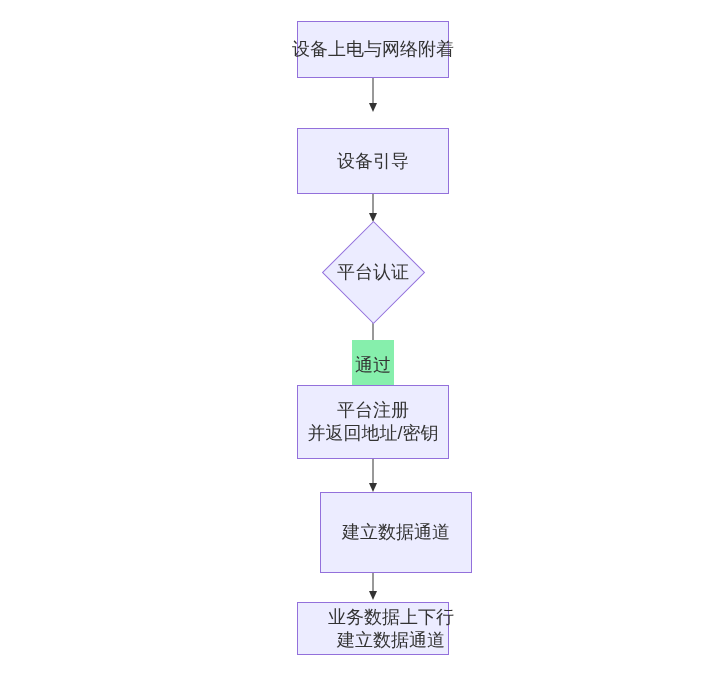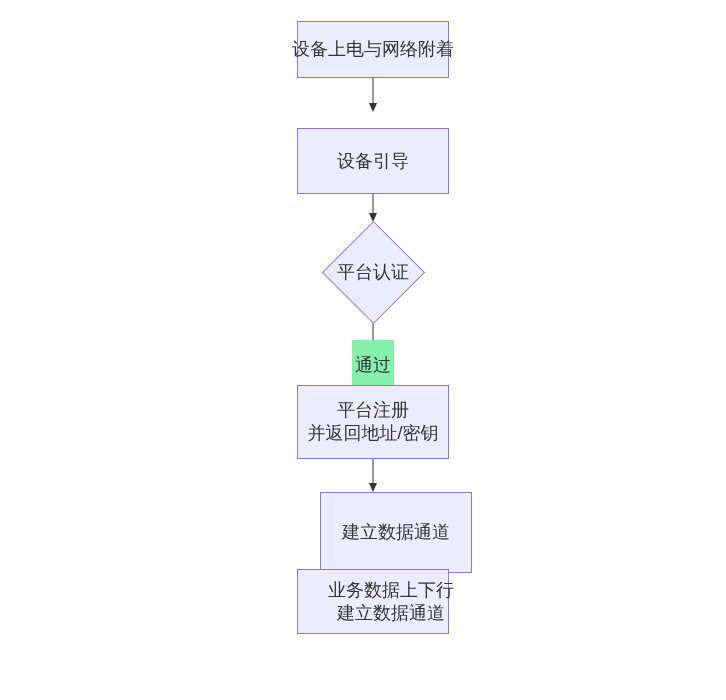--- a/index.html
+++ b/index.html
@@ -117,18 +117,18 @@
 
   <div class="node" style="top:385px; height:74px;">
     <span>平台注册</span>
     <span>并返回地址/密钥</span>
   </div>
 
   <div class="node" style="top:492px; height:81px;margin-left:23px;">
     <span>建立数据通道</span>
   </div>
 
-  <div class="node" style="top:569px; height:65px;padding-left:36px;">
+  <div class="node" style="top:602px; height:53px;padding-left:36px;">
     <span>业务数据上下行</span>
     <span>建立数据通道</span>
   </div>
 
 </div>
 
 </body></html>

